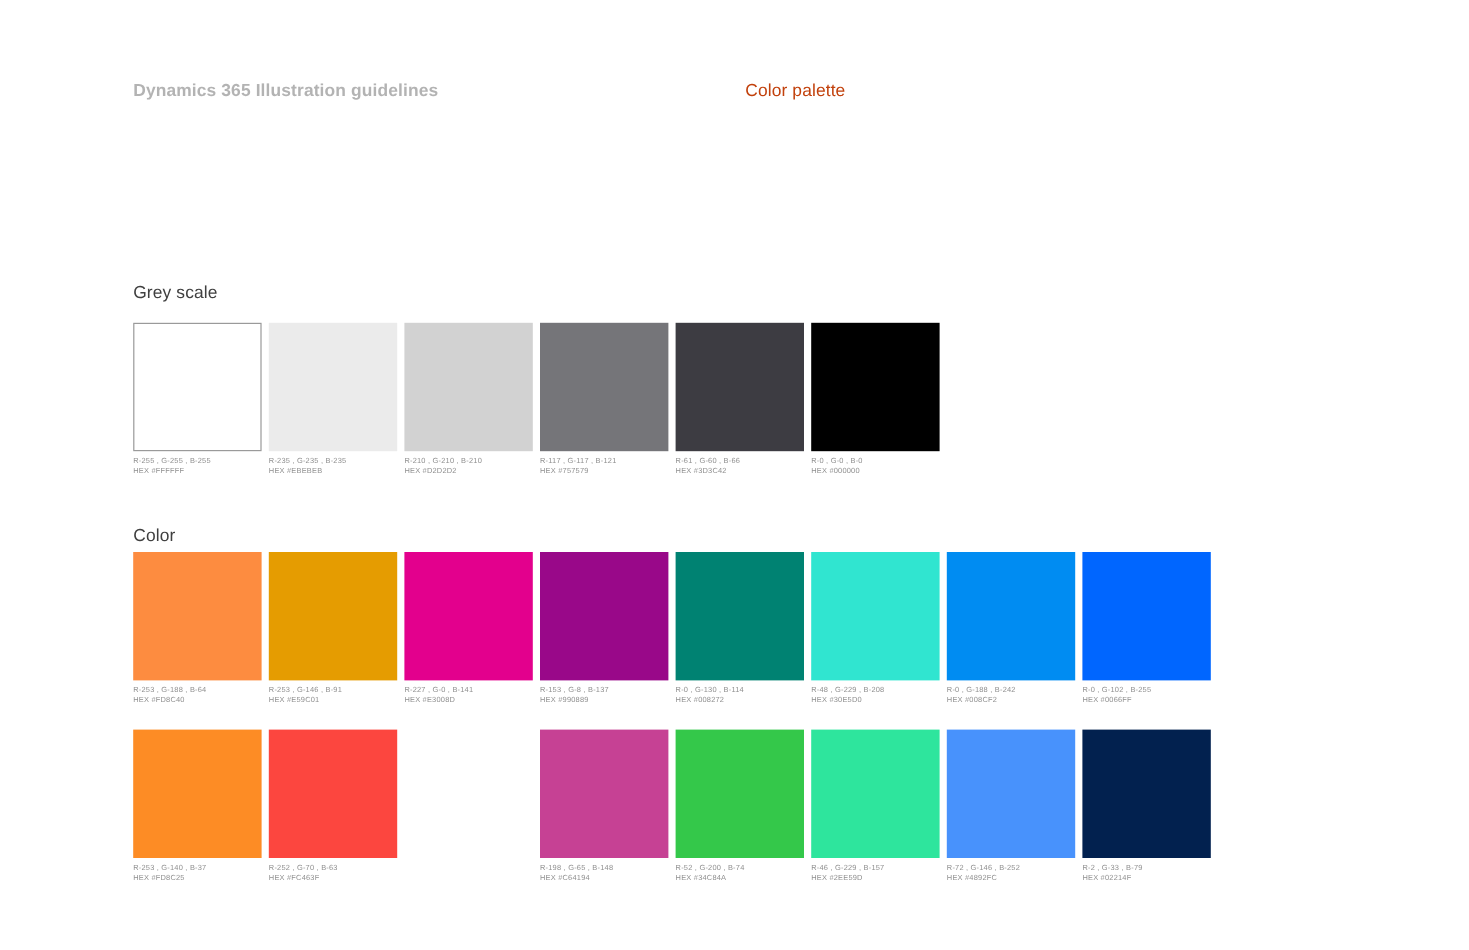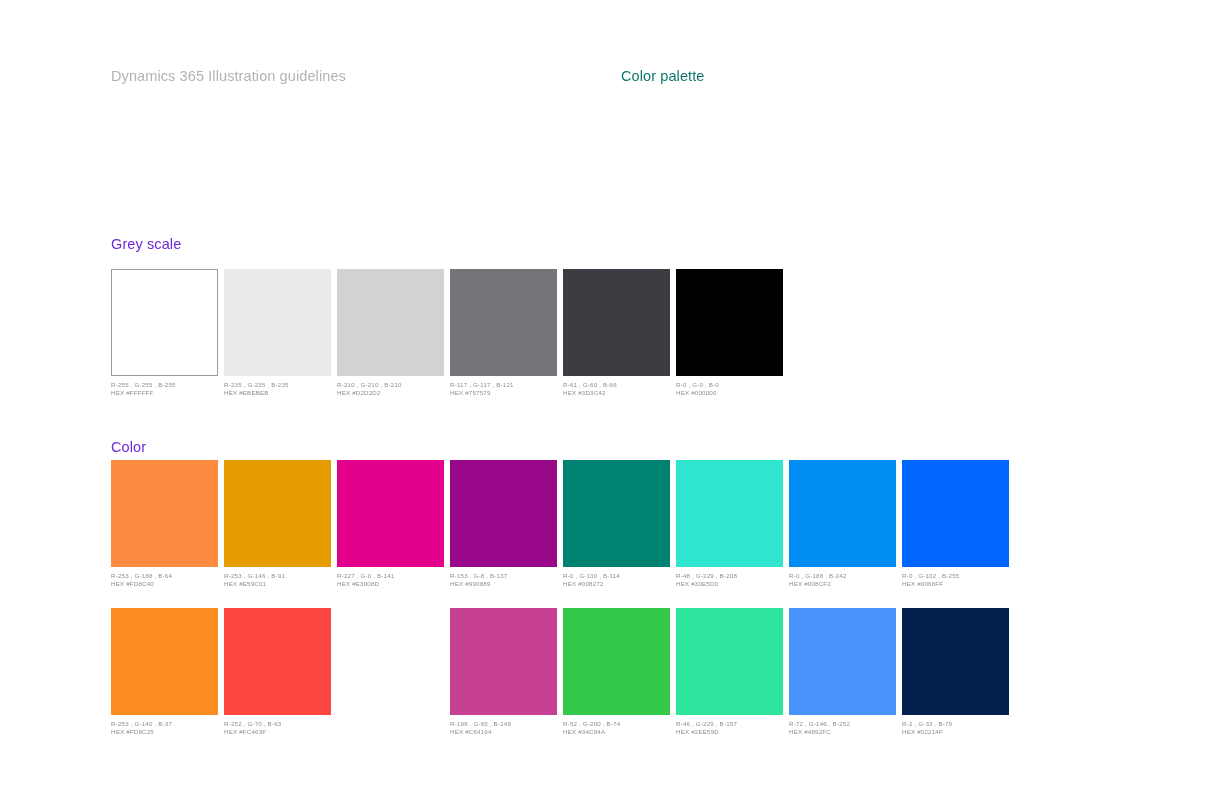--- a/index.html
+++ b/index.html
@@ -23,43 +23,43 @@
     top: 68px;
     left: 0;
     width: 1224px;
     height: 24px;
   }
   .doc-title {
     position: absolute;
     left: 111px;
     top: 0;
     font-size: 14.5px;
-    font-weight: 400;
+    font-weight: 700;
     color: #b3b3b3;
     letter-spacing: 0.1px;
     white-space: nowrap;
   }
   .doc-section-name {
     position: absolute;
     left: 621px;
     top: 0;
     font-size: 14.5px;
     font-weight: 400;
-    color: #0f766e;
+    color: #c2410c;
     letter-spacing: 0.1px;
     white-space: nowrap;
   }
 
   
   .section-heading {
     position: absolute;
     left: 111px;
     font-size: 14.5px;
     font-weight: 400;
-    color: #6d28d9;
+    color: #404040;
     letter-spacing: 0.1px;
     white-space: nowrap;
   }
   #grey-heading { top: 236px; }
   #color-heading { top: 439px; }
 
   
   .swatch-row {
     position: absolute;
     left: 111px;

